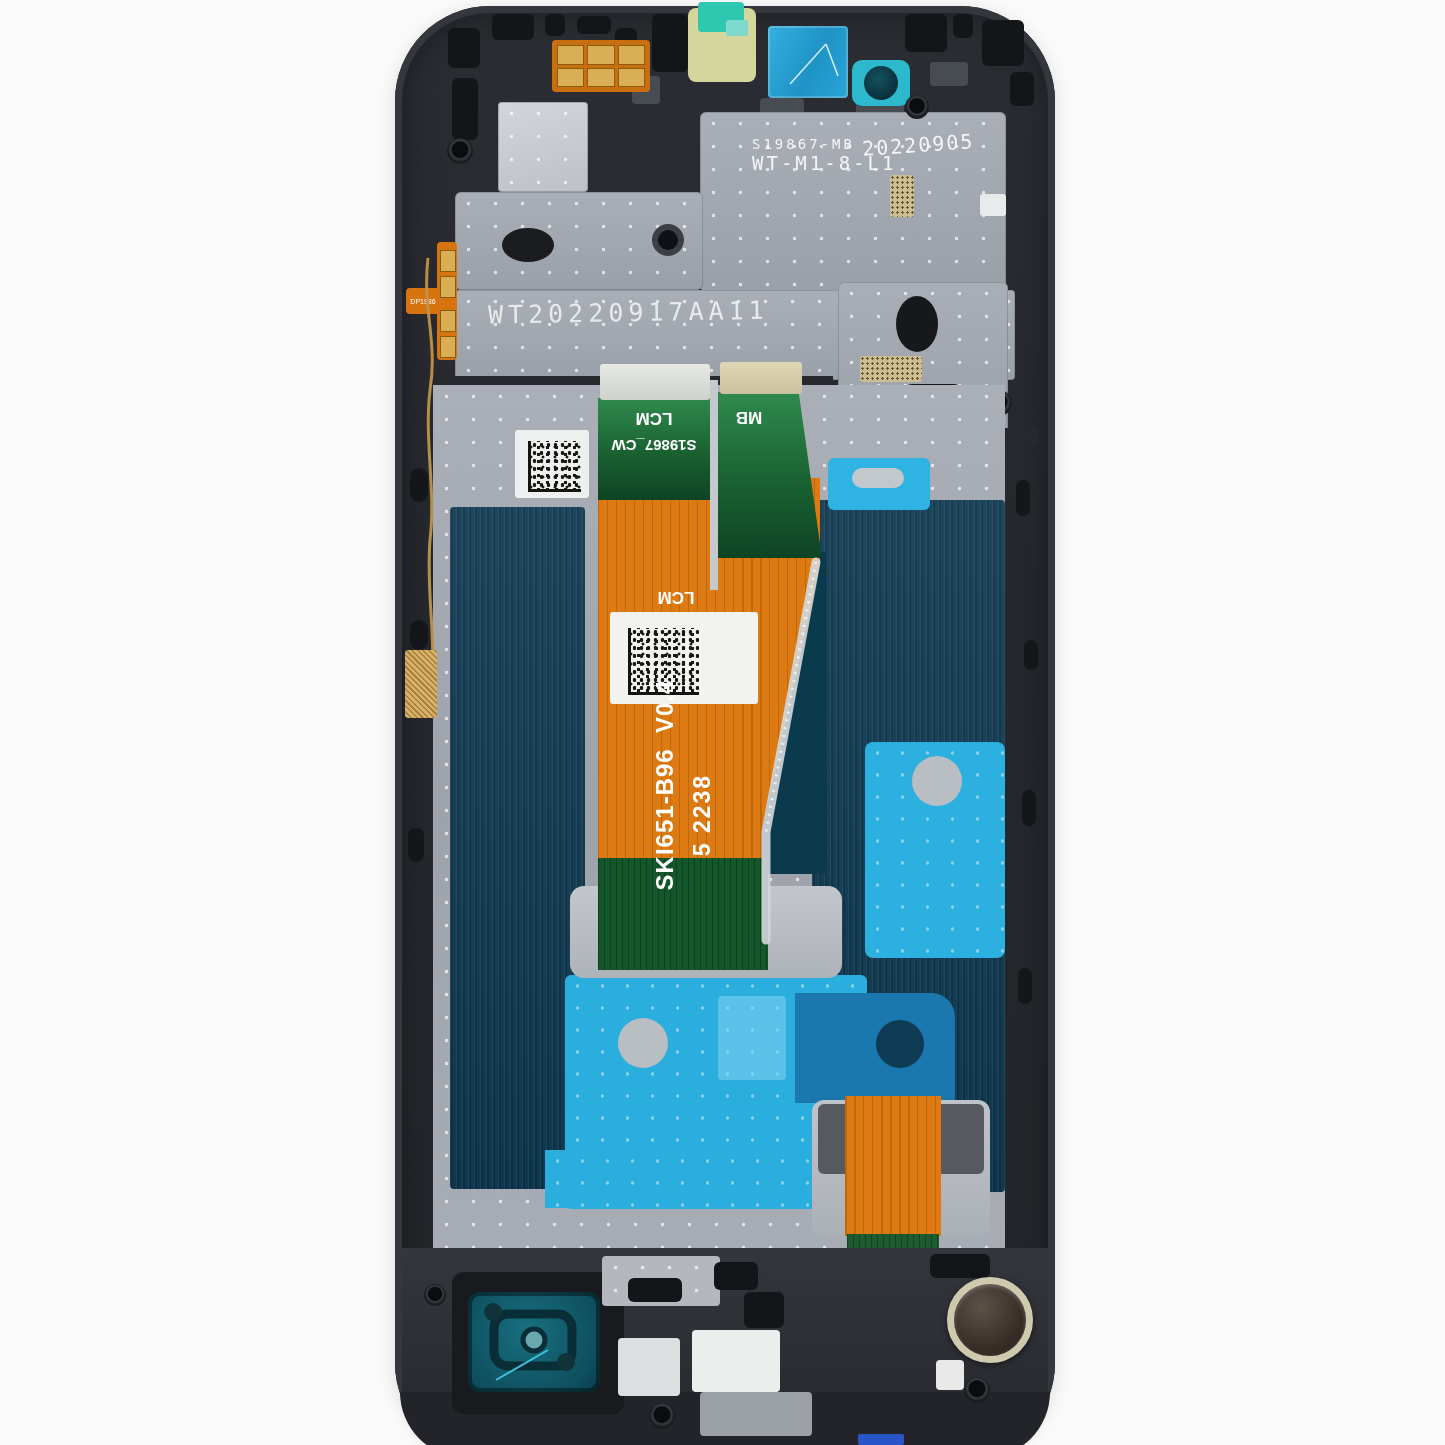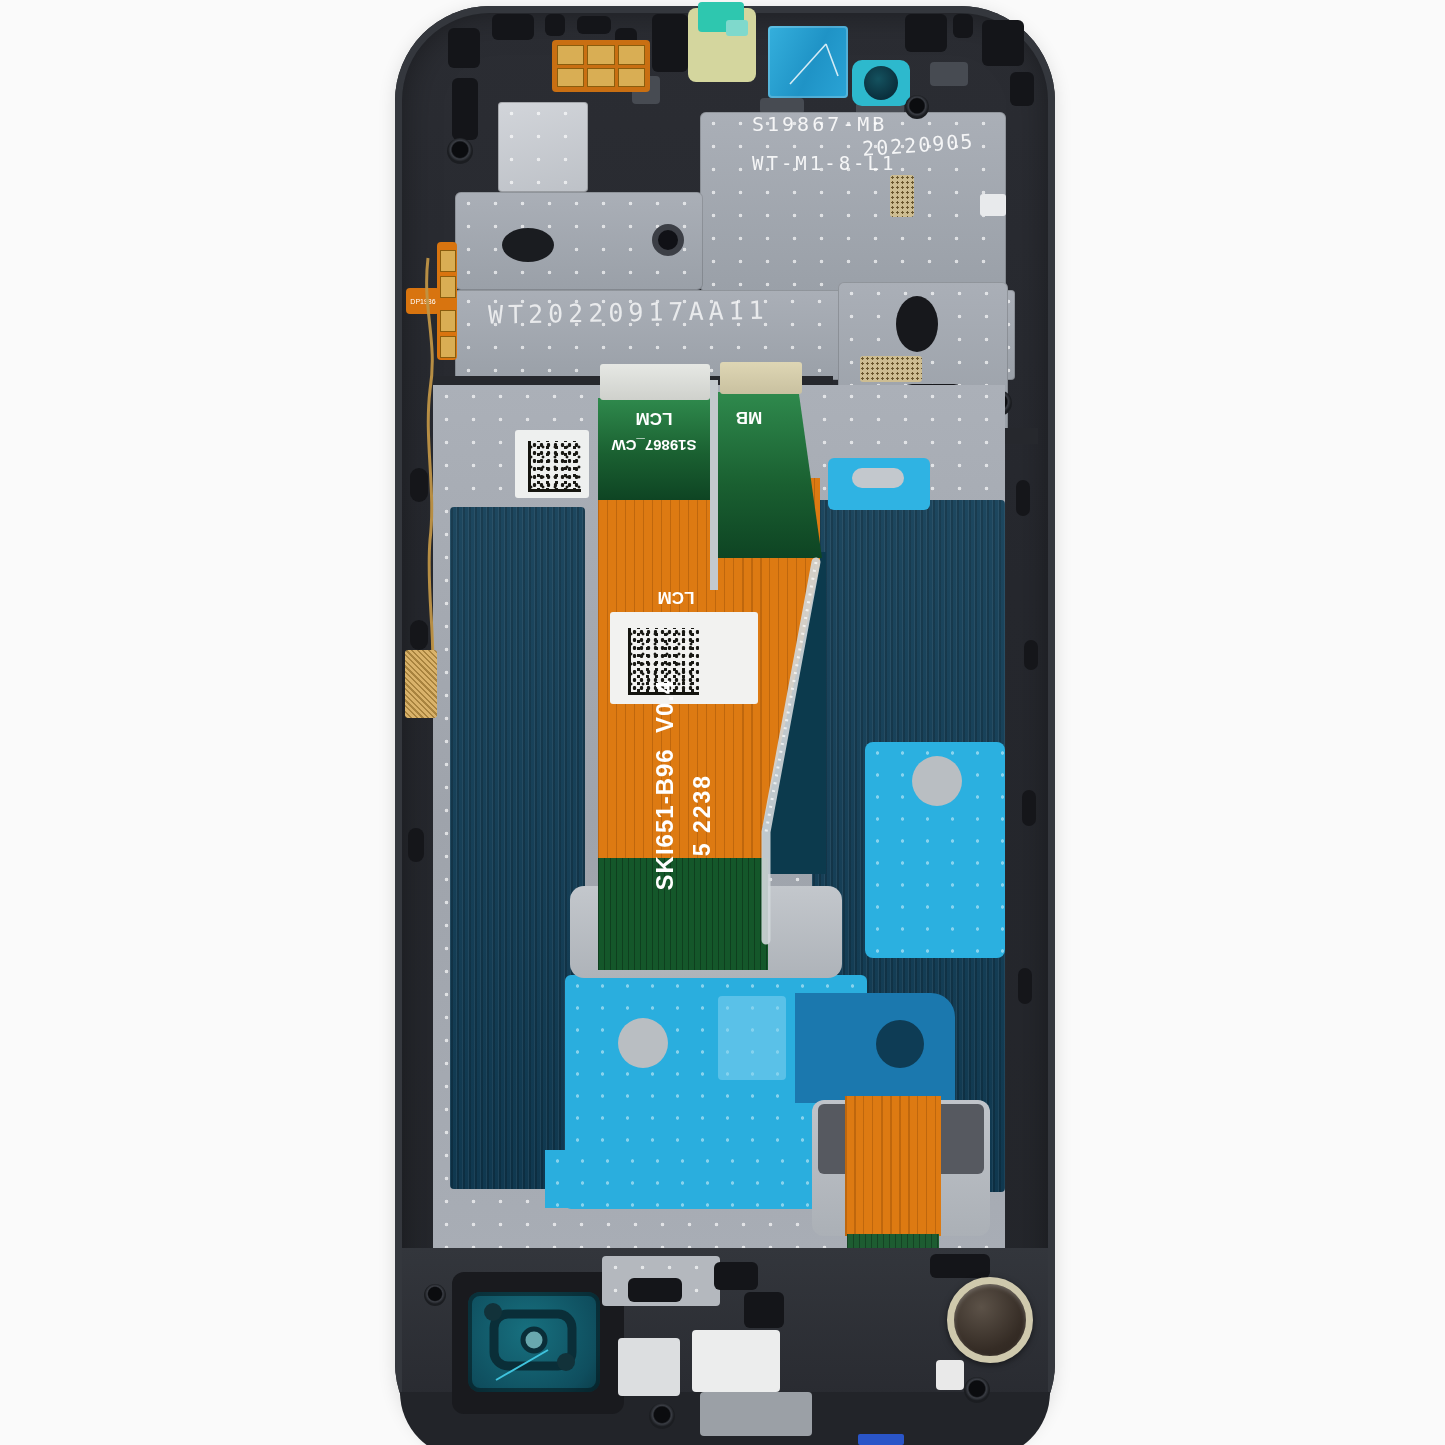--- a/index.html
+++ b/index.html
@@ -78,21 +78,21 @@
   <div class="a" style="left:768px;top:26px;width:80px;height:72px;background:linear-gradient(115deg,#35b0dd,#1f93c6 55%,#2aa4d6);border-radius:4px;box-shadow:inset 0 0 0 2px rgba(255,255,255,.2);"></div>
   <svg class="a" style="left:768px;top:26px;" width="80" height="72">
       <path d="M58 18 L22 58 M58 18 L70 50" stroke="rgba(255,255,255,.8)" stroke-width="1.6" fill="none"></path>
     </svg>
   <div class="a" style="left:852px;top:60px;width:58px;height:46px;background:#2db9cd;border-radius:10px;"></div>
   <div class="a" style="left:864px;top:66px;width:34px;height:34px;border-radius:50%;background:radial-gradient(circle at 42% 38%,#14525f,#0a2f3d 70%);"></div>
 
   <div class="a dots" style="left:498px;top:102px;width:90px;height:90px;background:linear-gradient(165deg,#d2d5da,#bdc1c7);border-radius:4px;box-shadow:inset 0 0 0 1px rgba(0,0,0,.2);"></div>
 
   <div class="a plate dots" style="left:700px;top:112px;width:306px;height:180px;"></div>
-  <div class="a etch" style="left:752px;top:112px;width:260px;height:26px;font-size:20px;letter-spacing:3px;">S19867-MB</div>
+  <div class="a etch" style="left:752px;top:136px;width:260px;height:26px;font-size:14px;letter-spacing:3px;">S19867-MB</div>
   <div class="a etch" style="left:752px;top:152px;width:260px;height:24px;font-size:19px;letter-spacing:3px;">WT-M1-8-L1</div>
   <div class="a etch" style="left:862px;top:132px;width:140px;height:24px;font-size:20px;letter-spacing:2px;transform:rotate(-4deg);">20220905</div>
   <div class="a speckle" style="left:890px;top:175px;width:24px;height:42px;"></div>
   <div class="a" style="left:980px;top:194px;width:26px;height:22px;background:#e8eaec;border-radius:3px;"></div>
 
   <div class="a plate dots" style="left:455px;top:192px;width:248px;height:98px;"></div>
   <div class="a" style="left:502px;top:228px;width:52px;height:34px;border-radius:50%;background:#1a1c20;"></div>
 
   <div class="a plate dots" style="left:455px;top:290px;width:560px;height:90px;border-radius:4px;"></div>
   <div class="a etch" style="left:488px;top:298px;width:300px;height:32px;font-size:25px;letter-spacing:5px;opacity:.85;transform:rotate(-1deg);">WT20220917AA11</div>

